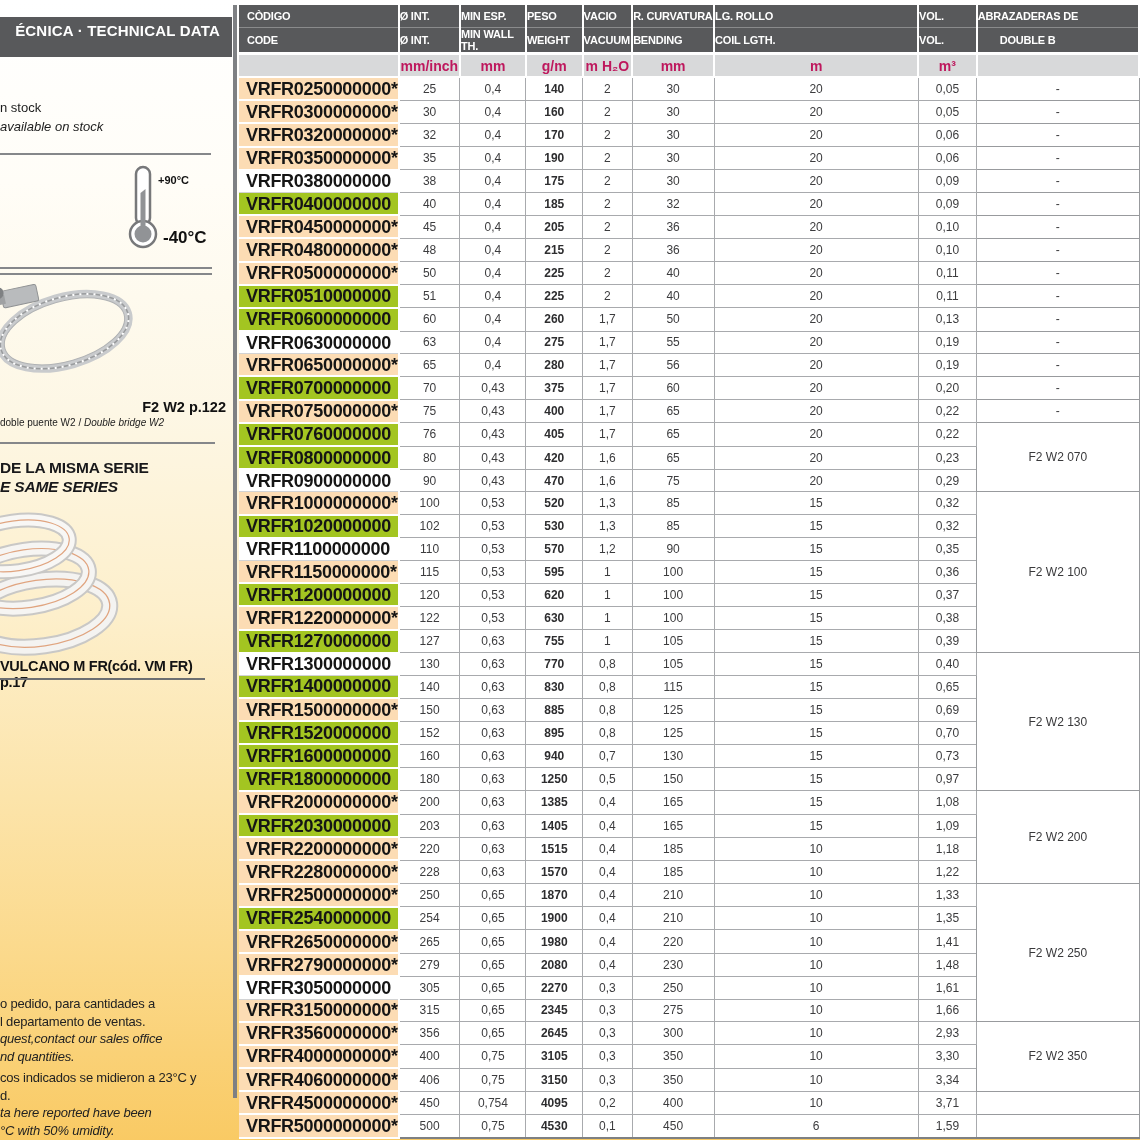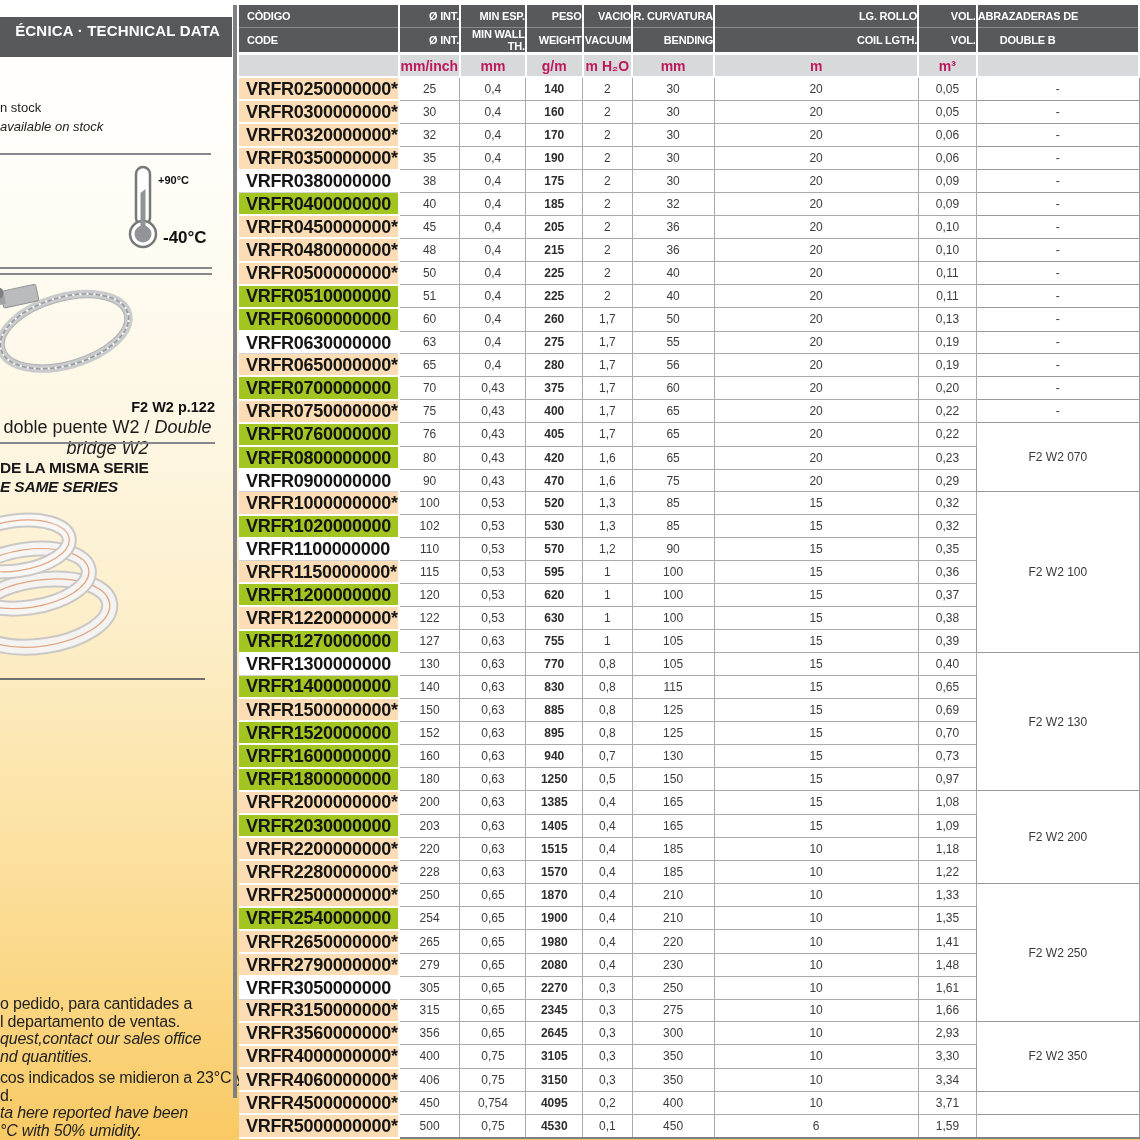--- a/index.html
+++ b/index.html
@@ -15,39 +15,39 @@
   .stock-note{position:absolute;left:0;top:98px;font-size:13px;color:#1c1c1c;line-height:19px;}
   .stock-note .en{font-style:italic;}
   .rule{position:absolute;left:0;background:#85878a;height:2px;}
   .rule1{top:153px;width:211px;}
   .rule2{top:267px;width:212px;height:2px;border-bottom:2px solid #85878a;background:none;border-top:2px solid #85878a;padding-top:2px;}
   .rule3{top:442px;width:215px;}
   .thermo{position:absolute;left:126px;top:165px;}
   .temp-max{position:absolute;left:158px;top:174px;width:62px;font-size:11px;font-weight:bold;color:#111;}
   .temp-min{position:absolute;left:163px;top:228px;width:62px;font-size:17px;font-weight:bold;color:#111;}
   .clamp-photo{position:absolute;left:-10px;top:278px;}
-  .clamp-ref{position:absolute;left:0;top:399px;width:215px;text-align:right;font-size:14.5px;font-weight:bold;color:#111;}
-  .clamp-caption{position:absolute;left:0;top:417px;width:215px;text-align:center;font-size:18px;color:#1c1c1c;}
+  .clamp-ref{position:absolute;left:11px;top:399px;width:215px;text-align:right;font-size:14.5px;font-weight:bold;color:#111;}
+  .clamp-caption{position:absolute;left:0;top:417px;width:215px;text-align:left;font-size:10px;color:#1c1c1c;}
   .clamp-caption .en{font-style:italic;}
   .same-series{position:absolute;left:0;top:458px;font-size:15.5px;font-weight:bold;color:#18181a;line-height:19px;letter-spacing:-.2px;}
   .same-series .en{font-style:italic;}
   .hose-photo{position:absolute;left:-34px;top:492px;}
   .hose-ref{position:absolute;left:0;top:658px;width:220px;font-size:14.5px;font-weight:bold;color:#131313;letter-spacing:-.3px;}
   .hose-rule{position:absolute;left:0;top:678px;width:205px;height:2px;background:#6d6f71;}
-  .footnote{position:absolute;left:0;font-size:16px;color:#222;line-height:17.5px;letter-spacing:-.2px;}
+  .footnote{position:absolute;left:0;font-size:13px;color:#222;line-height:17.5px;letter-spacing:-.2px;}
   .fn1{top:995px;}
   .fn2{top:1069px;}
   .footnote .en{font-style:italic;}
   
   .table-left-border{position:absolute;left:233px;top:5px;width:4px;height:1093px;background:#7e8083;}
   .table-wrap{position:absolute;left:239px;top:5px;}
   table{border-collapse:collapse;table-layout:fixed;}
   thead th{background:#58595b;color:#fff;font-size:11px;font-weight:bold;height:21px;
     border-right:2px solid #fff;border-bottom:1px solid rgba(255,255,255,.3);
-    letter-spacing:-.2px;text-align:right;padding:0;}
+    letter-spacing:-.2px;text-align:left;padding:0;}
   thead tr.h1 th{height:22px;}
   thead th.code-h{text-align:left;padding-left:8px;}
   thead th.abraz-h1{text-align:left;padding-left:0;}
   thead th.abraz-h2{text-align:left;padding-left:22px;}
   tr.units td{background:#d8d9da;font-weight:bold;font-size:14px;color:#be185d;text-align:center;
     height:21px;border-top:3px solid #fff;border-bottom:2px solid #fff;border-right:2px solid #fff;padding:0;}
   tbody td{height:21.2px;font-size:12px;color:#3c3c3e;text-align:center;
     border:1px solid #a8aaad;background:#fff;padding:0;line-height:1;}
   tbody td.code{font-weight:bold;font-size:18px;color:#151515;text-align:left;padding-left:7px;
     border:none;border-bottom:2px solid #fff;border-right:2px solid #fff;letter-spacing:-.3px;}
@@ -123,20 +123,21 @@
         <ellipse cx="62" cy="84" rx="62" ry="29" fill="none" stroke="#c9c8c6" stroke-width="16"></ellipse>
         <ellipse cx="62" cy="84" rx="62" ry="29" fill="none" stroke="#f6f5f3" stroke-width="12"></ellipse>
         <ellipse cx="62" cy="84" rx="62" ry="29" fill="none" stroke="#e0a47f" stroke-width="1.2"></ellipse>
         <ellipse cx="55" cy="50" rx="54" ry="25" fill="none" stroke="#c9c8c6" stroke-width="15"></ellipse>
         <ellipse cx="55" cy="50" rx="54" ry="25" fill="none" stroke="#f8f7f5" stroke-width="11"></ellipse>
         <ellipse cx="55" cy="50" rx="54" ry="25" fill="none" stroke="#e0a47f" stroke-width="1.2"></ellipse>
       </g>
     </svg>
   </span>
 
+  <div class="hose-ref">VULCANO M FR(cód. VM FR) p.17</div>
   <div class="hose-rule"></div>
 
   <div class="footnote fn1">
     <div class="es">o pedido, para cantidades a</div>
     <div class="es">l departamento de ventas.</div>
     <div class="en">quest,contact our sales office</div>
     <div class="en">nd quantities.</div>
   </div>
   <div class="footnote fn2">
     <div class="es">cos indicados se midieron a 23°C y</div>

